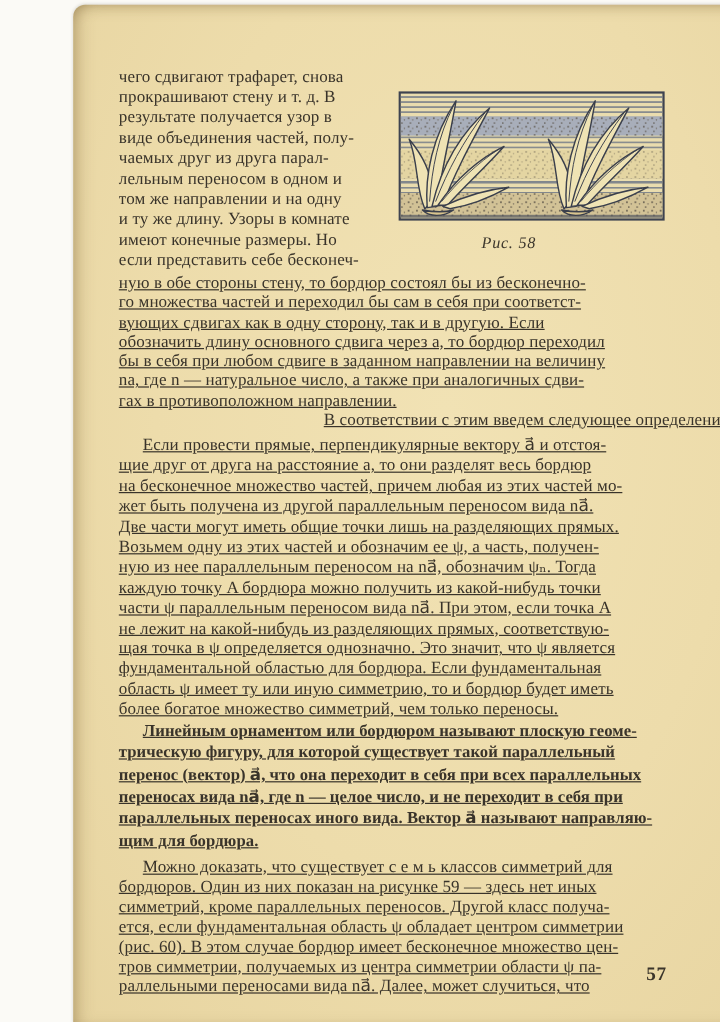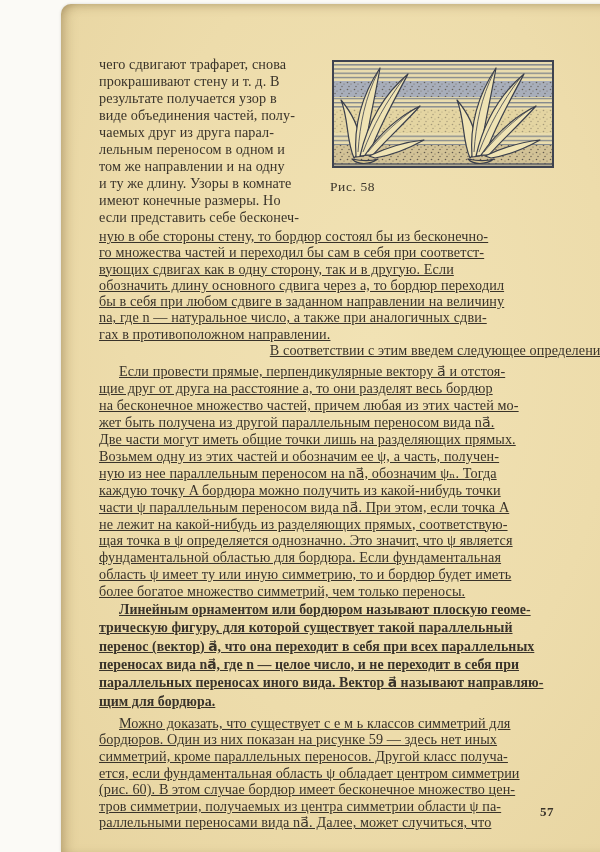--- a/index.html
+++ b/index.html
@@ -35,30 +35,30 @@
   }
   .bodycol{
     position:absolute;left:38px;top:224px;width:512px;text-decoration:underline;
   }
   .p2{line-height:16.3px;}
   .p3{line-height:16.3px;text-align:right;}
   .p4{font-weight:700;line-height:18.3px;margin-top:1px;letter-spacing:.05px;font-size:13.9px;}
   .p5{line-height:16.9px;margin-top:5px;}
   .p6{line-height:16.6px;margin-top:4px;}
   figure.fig{
-    position:absolute;left:269px;top:56px;width:226px;margin:0;
+    position:absolute;left:269px;top:72px;width:226px;margin:0;text-align:center;font-style:italic;
   }
   figure.fig svg{display:block;width:222px;height:108px;margin:0 auto;}
   figure.fig figcaption{
     margin-top:11px;font-size:13.5px;color:#3d372d;letter-spacing:.6px;
     margin-right:38px;
   }
   .pageno{
     position:absolute;left:466px;top:800px;width:40px;text-align:center;
-    font-size:13px;font-weight:700;color:#3b352b;letter-spacing:.5px;
+    font-size:16px;font-weight:700;color:#3b352b;letter-spacing:.5px;
   }
 </style>
 </head>
 <body>
 
 <div class="paper">
 
   <p class="para narrowcol">чего сдвигают трафарет, снова
 прокрашивают стену и т. д. В
 результате получается узор в

